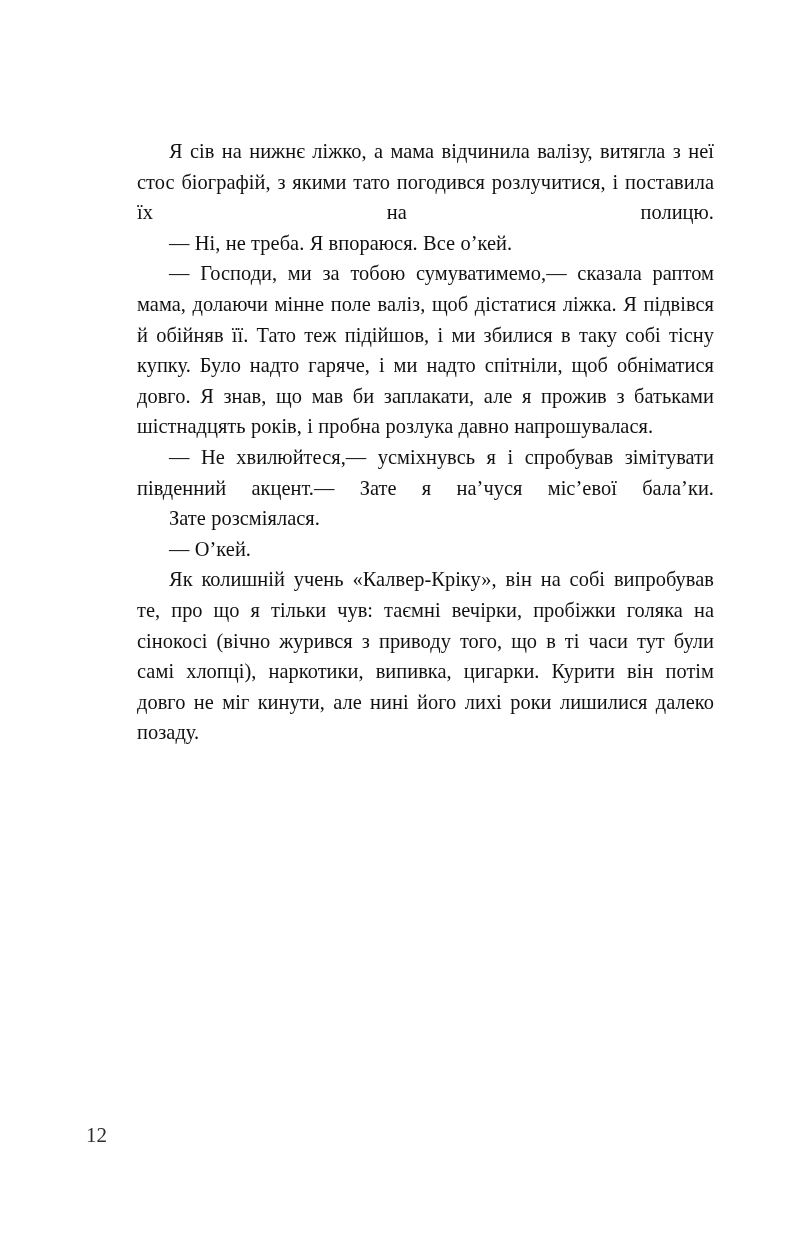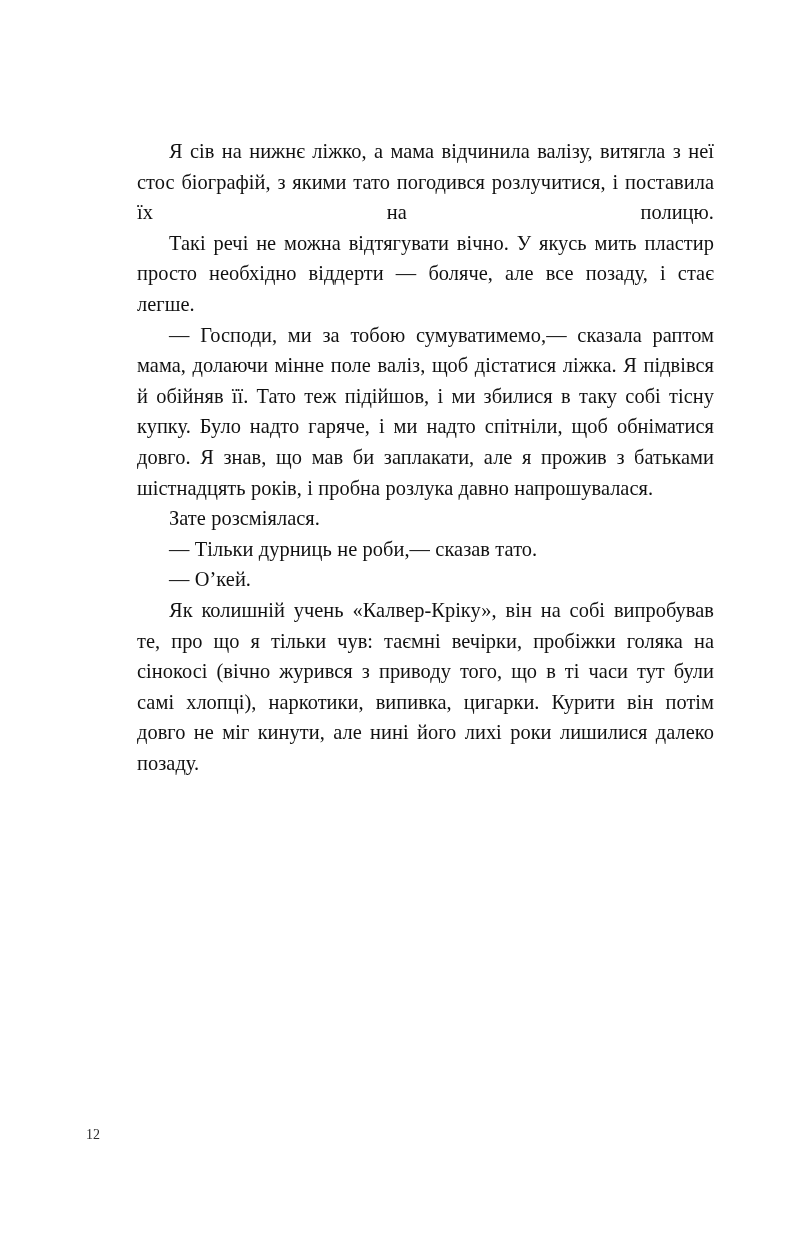--- a/index.html
+++ b/index.html
@@ -49,36 +49,36 @@
 
   
   p.para.force-just {
     text-align-last: justify;
   }
 
   .page-number {
     position: absolute;
     left: 86px;
     top: 1121px;
-    font-size: 14px;
+    font-size: 21px;
     line-height: 28px;
     color: #2b2b2b;
     font-family: "Liberation Serif", "DejaVu Serif", serif;
   }
 </style>
 </head>
 <body>
 
 <div class="page">
 
   <div class="text-block">
     <p class="para force-just">Я сів на нижнє ліжко, а мама відчинила валізу, витягла з неї стос біографій, з якими тато погодився розлучитися, і поставила їх на полицю.</p>
-    <p class="para">Такі речі не можна відтягувати вічно. У якусь мить пластир просто необхідно віддерти — боляче, але все позаду, і стає легше.</p>
+    <p class="para">— Ні, не треба. Я впораюся. Все о’кей.</p>
     <p class="para">— Господи, ми за тобою сумуватимемо,— сказала раптом мама, долаючи мінне поле валіз, щоб дістатися ліжка. Я підвівся й обійняв її. Тато теж підійшов, і ми збилися в таку собі тісну купку. Було надто гаряче, і ми надто спітніли, щоб обніматися довго. Я знав, що мав би заплакати, але я прожив з батьками шістнадцять років, і пробна розлука давно напрошувалася.</p>
+    <p class="para force-just">— Не хвилюйтеся,— усміхнувсь я і спробував зімітувати південний акцент.— Зате я на’чуся міс’евої бала’ки.</p>
     <p class="para">Зате розсміялася.</p>
-    <p class="para">— Тільки дурниць не роби,— сказав тато.</p>
     <p class="para">— О’кей.</p>
     <p class="para">Як колишній учень «Калвер-Кріку», він на собі випробував те, про що я тільки чув: таємні вечірки, пробіжки голяка на сінокосі (вічно журився з приводу того, що в ті часи тут були самі хлопці), наркотики, випивка, цигарки. Курити він потім довго не міг кинути, але нині його лихі роки лишилися далеко позаду.</p>
   </div>
 
   <div class="page-number">12</div>
 
 </div>
 
 </body></html>

